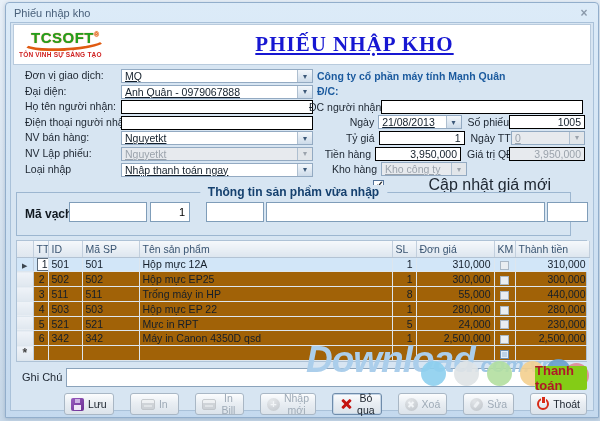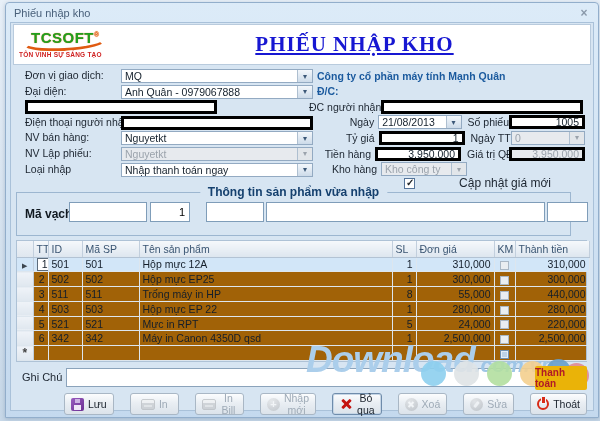--- a/index.html
+++ b/index.html
@@ -27,46 +27,46 @@
   .logo-tag{position:relative;z-index:2;font-size:6.5px;font-weight:bold;color:#cf1f1f;letter-spacing:.2px;padding-top:5px;}
   .main-title{margin-left:105px;text-align:center;padding-top:7px;
     font-family:"Liberation Serif",serif;font-size:21px;font-weight:bold;
     color:#1717d2;text-decoration:underline;letter-spacing:1px;}
 
   
   .form-panel{position:absolute;left:2px;right:2px;top:44px;height:112px;}
   .form-left{position:absolute;left:0;top:2px;width:300px;}
   .f-row{display:flex;align-items:flex-start;height:15.6px;padding-left:12px;}
   .f-label{width:96px;font-size:10.5px;color:#1c2530;white-space:nowrap;}
-  .tbox{height:14px;border:3px solid #000000;background:#fff;font-size:10.5px;
+  .tbox{height:14px;border:1px solid #000000;background:#fff;font-size:10.5px;
     font-family:"Liberation Sans",sans-serif;padding:0 3px;color:#14202c;}
   .f-row .tbox,.f-row .combo{width:192px;}
   .combo{position:relative;height:14px;border:1px solid #93aac2;background:#fff;
-    font-size:10.5px;color:#14202c;padding:0 18px 0 3px;display:flex;align-items:center;}
+    font-size:10.5px;color:#14202c;padding:0 18px 0 3px;display:flex;align-items:center;text-decoration:underline;}
   .combo-arrow{position:absolute;right:0;top:0;bottom:0;width:15px;
     background:linear-gradient(#f3f7fb,#cddbe9);border-left:1px solid #aebfd0;
     display:flex;align-items:center;justify-content:center;font-size:8px;color:#3c5878;}
   .combo.dis,.tbox.dis{background:#e7eaee;color:#9ba3ac;}
   .combo.dis .combo-arrow{background:#e2e6ea;color:#9ba3ac;}
   .num{text-align:right;}
 
   .form-right{position:absolute;left:296px;top:2px;right:6px;font-size:10.5px;}
   .company-name{font-weight:bold;color:#1b5a9e;font-size:10.5px;padding-left:8px;line-height:15px;}
   .addr-label{font-weight:bold;color:#1b5a9e;font-size:10.5px;padding-left:8px;line-height:15px;}
   .r-row{display:flex;align-items:center;height:15.6px;}
   .r-lab1{width:72px;text-align:right;padding-right:4px;color:#1c2530;white-space:nowrap;}
   .r-c1{width:86px;}
   .r-lab2{width:48px;padding-left:6px;color:#1c2530;white-space:nowrap;}
   .r-c2{width:76px;}
   .r-wide{flex:1;margin-right:2px;}
 
   .checkbox-row{position:absolute;top:153px;right:42px;display:flex;align-items:center;gap:5px;}
   .chk{width:11px;height:11px;background:#fff;border:1px solid #55749a;position:relative;display:inline-block;}
   .chk::after{content:"✓";position:absolute;left:1px;top:-2px;font-size:10px;font-weight:bold;color:#1c2024;}
-  .chk-label{font-size:12px;color:#1c2530;padding-left:39px;}
+  .chk-label{font-size:16px;color:#1c2530;padding-left:39px;}
 
   
   .groupbox{position:absolute;left:5px;right:22px;top:169px;height:44px;border:1px solid #9cb6d0;}
   .gb-title{position:absolute;top:-8px;left:50%;transform:translateX(-50%);
     background:#d7e5f2;padding:0 8px;color:#15406e;font-weight:bold;font-size:12px;white-space:nowrap;}
   .bc-label{position:absolute;left:8px;top:14px;font-size:12px;font-weight:bold;color:#101820;}
   .bc-input{position:absolute;top:9px;height:20px;border:1px solid #7f9db9;background:#fff;
     font-size:11px;font-family:"Liberation Sans",sans-serif;padding:0 4px;}
 
   
@@ -85,22 +85,22 @@
   .cellfocus{display:inline-block;min-width:14px;border:1px solid #5c6c7c;background:#fff;
     padding:0 2px;text-align:right;line-height:11px;}
   .km{width:9px;height:9px;border:1px solid #a9b7c5;background:#e9edf1;display:inline-block;vertical-align:middle;}
   .km.kmnew{background:#bcd2e8;border-color:#6e90b2;box-shadow:inset 0 0 0 1px #e4eef8;}
 
   
   .note-row{position:absolute;left:5px;right:6px;top:343px;height:24px;}
   .note-label{position:absolute;left:6px;top:5px;font-size:11px;color:#1c2530;}
   .note-input{position:absolute;left:50px;top:2px;width:477px;height:19px;border:1px solid #8ba3bb;
     background:#fff;font-size:11px;font-family:"Liberation Sans",sans-serif;padding:0 4px;}
-  .payment{position:absolute;right:0;top:0;width:52px;height:24px;background:#eab308;border-radius:2px;
-    color:#b01828;font-weight:bold;font-size:10px;display:flex;align-items:center;justify-content:center;z-index:7;}
+  .payment{position:absolute;right:0;top:0;width:52px;height:24px;background:#84cc16;border-radius:2px;
+    color:#b01828;font-weight:bold;font-size:13px;display:flex;align-items:center;justify-content:center;z-index:7;}
 
   
   .button-row{position:absolute;left:5px;right:6px;top:370px;height:31px;display:flex;padding-left:48px;gap:16px;}
   .btn{width:62px;height:22px;border:1px solid #a9b7c5;border-radius:3px;
     background:linear-gradient(#fcfdfe,#e9eef3 45%,#dce3ea);font-size:10.5px;color:#1a222c;
     display:flex;align-items:center;justify-content:center;gap:4px;cursor:default;}
   .btn.dis{color:#9fabb7;}
   .btn.dis .ic{opacity:.45;filter:grayscale(.6);}
   .btn.focus{border-color:#6f8cab;box-shadow:inset 0 0 0 1px #c6d6e6;}
 
@@ -160,20 +160,21 @@
             </div>
           </div>
           <div class="f-row">
             <span class="f-label">Đại diện:</span>
             <div class="combo">
               <span>Anh Quân - 0979067888</span>
               <span class="combo-arrow">▾</span>
             </div>
           </div>
           <div class="f-row">
+            <span class="f-label">Họ tên người nhận:</span>
             <input class="tbox" style="">
           </div>
           <div class="f-row">
             <span class="f-label">Điện thoại người nhận:</span>
             <input class="tbox" style="">
           </div>
           <div class="f-row">
             <span class="f-label">NV bán hàng:</span>
             <div class="combo">
               <span>Nguyetkt</span>
@@ -332,21 +333,21 @@
             </tr>
             <tr>
               <td class="selcol"></td>
               <td class="c0">5</td>
               <td class="c1">521</td>
               <td class="c2">521</td>
               <td class="c3">Mực in RPT</td>
               <td class="c4">5</td>
               <td class="c5">24,000</td>
               <td class="c6"><span class="km"></span></td>
-              <td class="c7">220,000</td>
+              <td class="c7">230,000</td>
             </tr>
             <tr>
               <td class="selcol"></td>
               <td class="c0">6</td>
               <td class="c1">342</td>
               <td class="c2">342</td>
               <td class="c3">Máy in Canon 4350D qsd</td>
               <td class="c4">1</td>
               <td class="c5">2,500,000</td>
               <td class="c6"><span class="km"></span></td>

